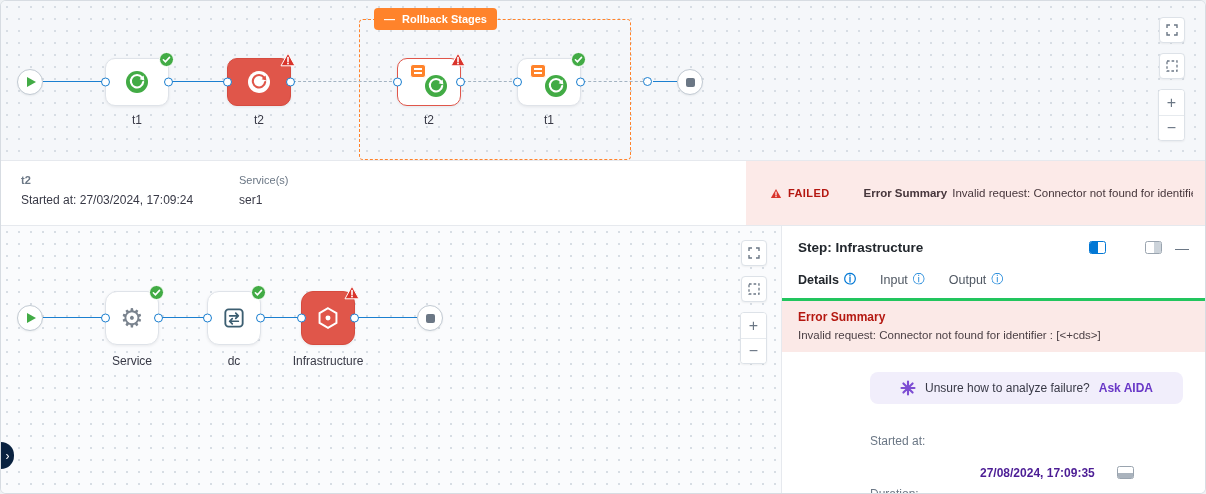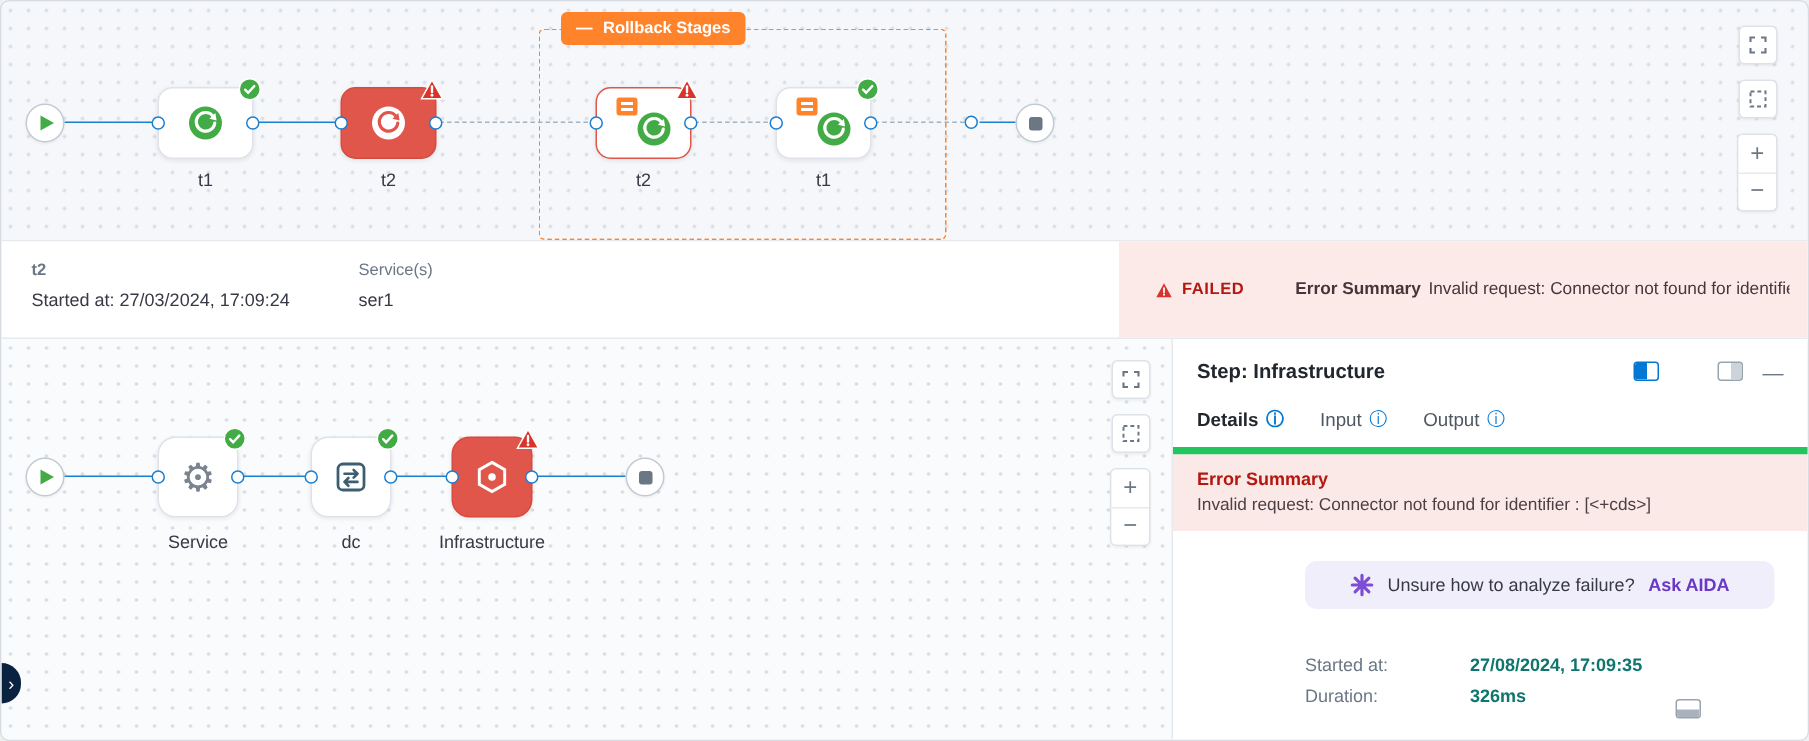--- a/index.html
+++ b/index.html
@@ -71,38 +71,38 @@
   .panel-header { display:flex; align-items:center; padding:14px 16px 11px; }
   .panel-title { flex:1; font-size:13.5px; font-weight:bold; color:#22272d; }
   .layout-icons { display:flex; align-items:center; gap:11px; }
   .lay { width:17px; height:13px; border:1.5px solid #9aa4af; border-radius:2.5px; position:relative; cursor:pointer; overflow:hidden; }
   .lay.active { border-color:#0278d5; }
   .lay.active::after { content:''; position:absolute; left:0; top:0; bottom:0; width:55%; background:#0278d5; }
   .lay.bottom::after { content:''; position:absolute; left:0; right:0; bottom:0; height:45%; background:#aab3bd; }
   .lay.right::after  { content:''; position:absolute; right:0; top:0; bottom:0; width:45%; background:#ccd3da; }
   .min-btn { color:#6b7785; font-size:14px; cursor:pointer; line-height:1; padding:0 2px; }
 
-  .tabs { display:flex; gap:24px; padding:0 16px; border-bottom:5px solid #22c55e;text-align:right; }
+  .tabs { display:flex; gap:24px; padding:0 16px; border-bottom:3px solid #22c55e;text-align:right; }
   .tab { padding:5px 0 8px; font-size:12.5px; color:#4f5762; display:flex; align-items:center; gap:5px; cursor:pointer; border-bottom:2px solid transparent; }
   .tab.active { color:#22272d; font-weight:bold; }
   .info-i { color:#0278d5; font-size:12px; font-style:normal; cursor:pointer; }
 
   .panel-error { background:#fbe9e7; padding:9px 16px 11px; }
   .panel-error .t { color:#b41710; font-weight:bold; font-size:12px; }
   .panel-error .m { color:#4a3f44; font-size:11.5px; margin-top:5px; }
 
   .aida-row { margin:20px 16px 0 88px; }
   .aida-chip { display:inline-flex; align-items:center; gap:9px; background:#f1eefb; border-radius:8px; padding:8px 30px; cursor:pointer; }
   .aida-text { font-size:12px; color:#383946; }
   .aida-link { font-size:12px; color:#6938c7; font-weight:bold; cursor:pointer; }
 
   .meta { margin:30px 16px 0 88px; }
   .meta-row { display:flex; margin-bottom:7px; font-size:12px; }
   .meta-label { width:110px; color:#6b7785; }
-  .meta-value { color:#0f766e; font-weight:bold; }
+  .meta-value { color:#4c1d95; font-weight:bold;margin-top:32px; }
 </style>
 </head>
 <body>
 
 <div class="app">
 
   <div class="stage-canvas dotted">
 
     <div class="rollback-box">
       <div class="rollback-chip">

